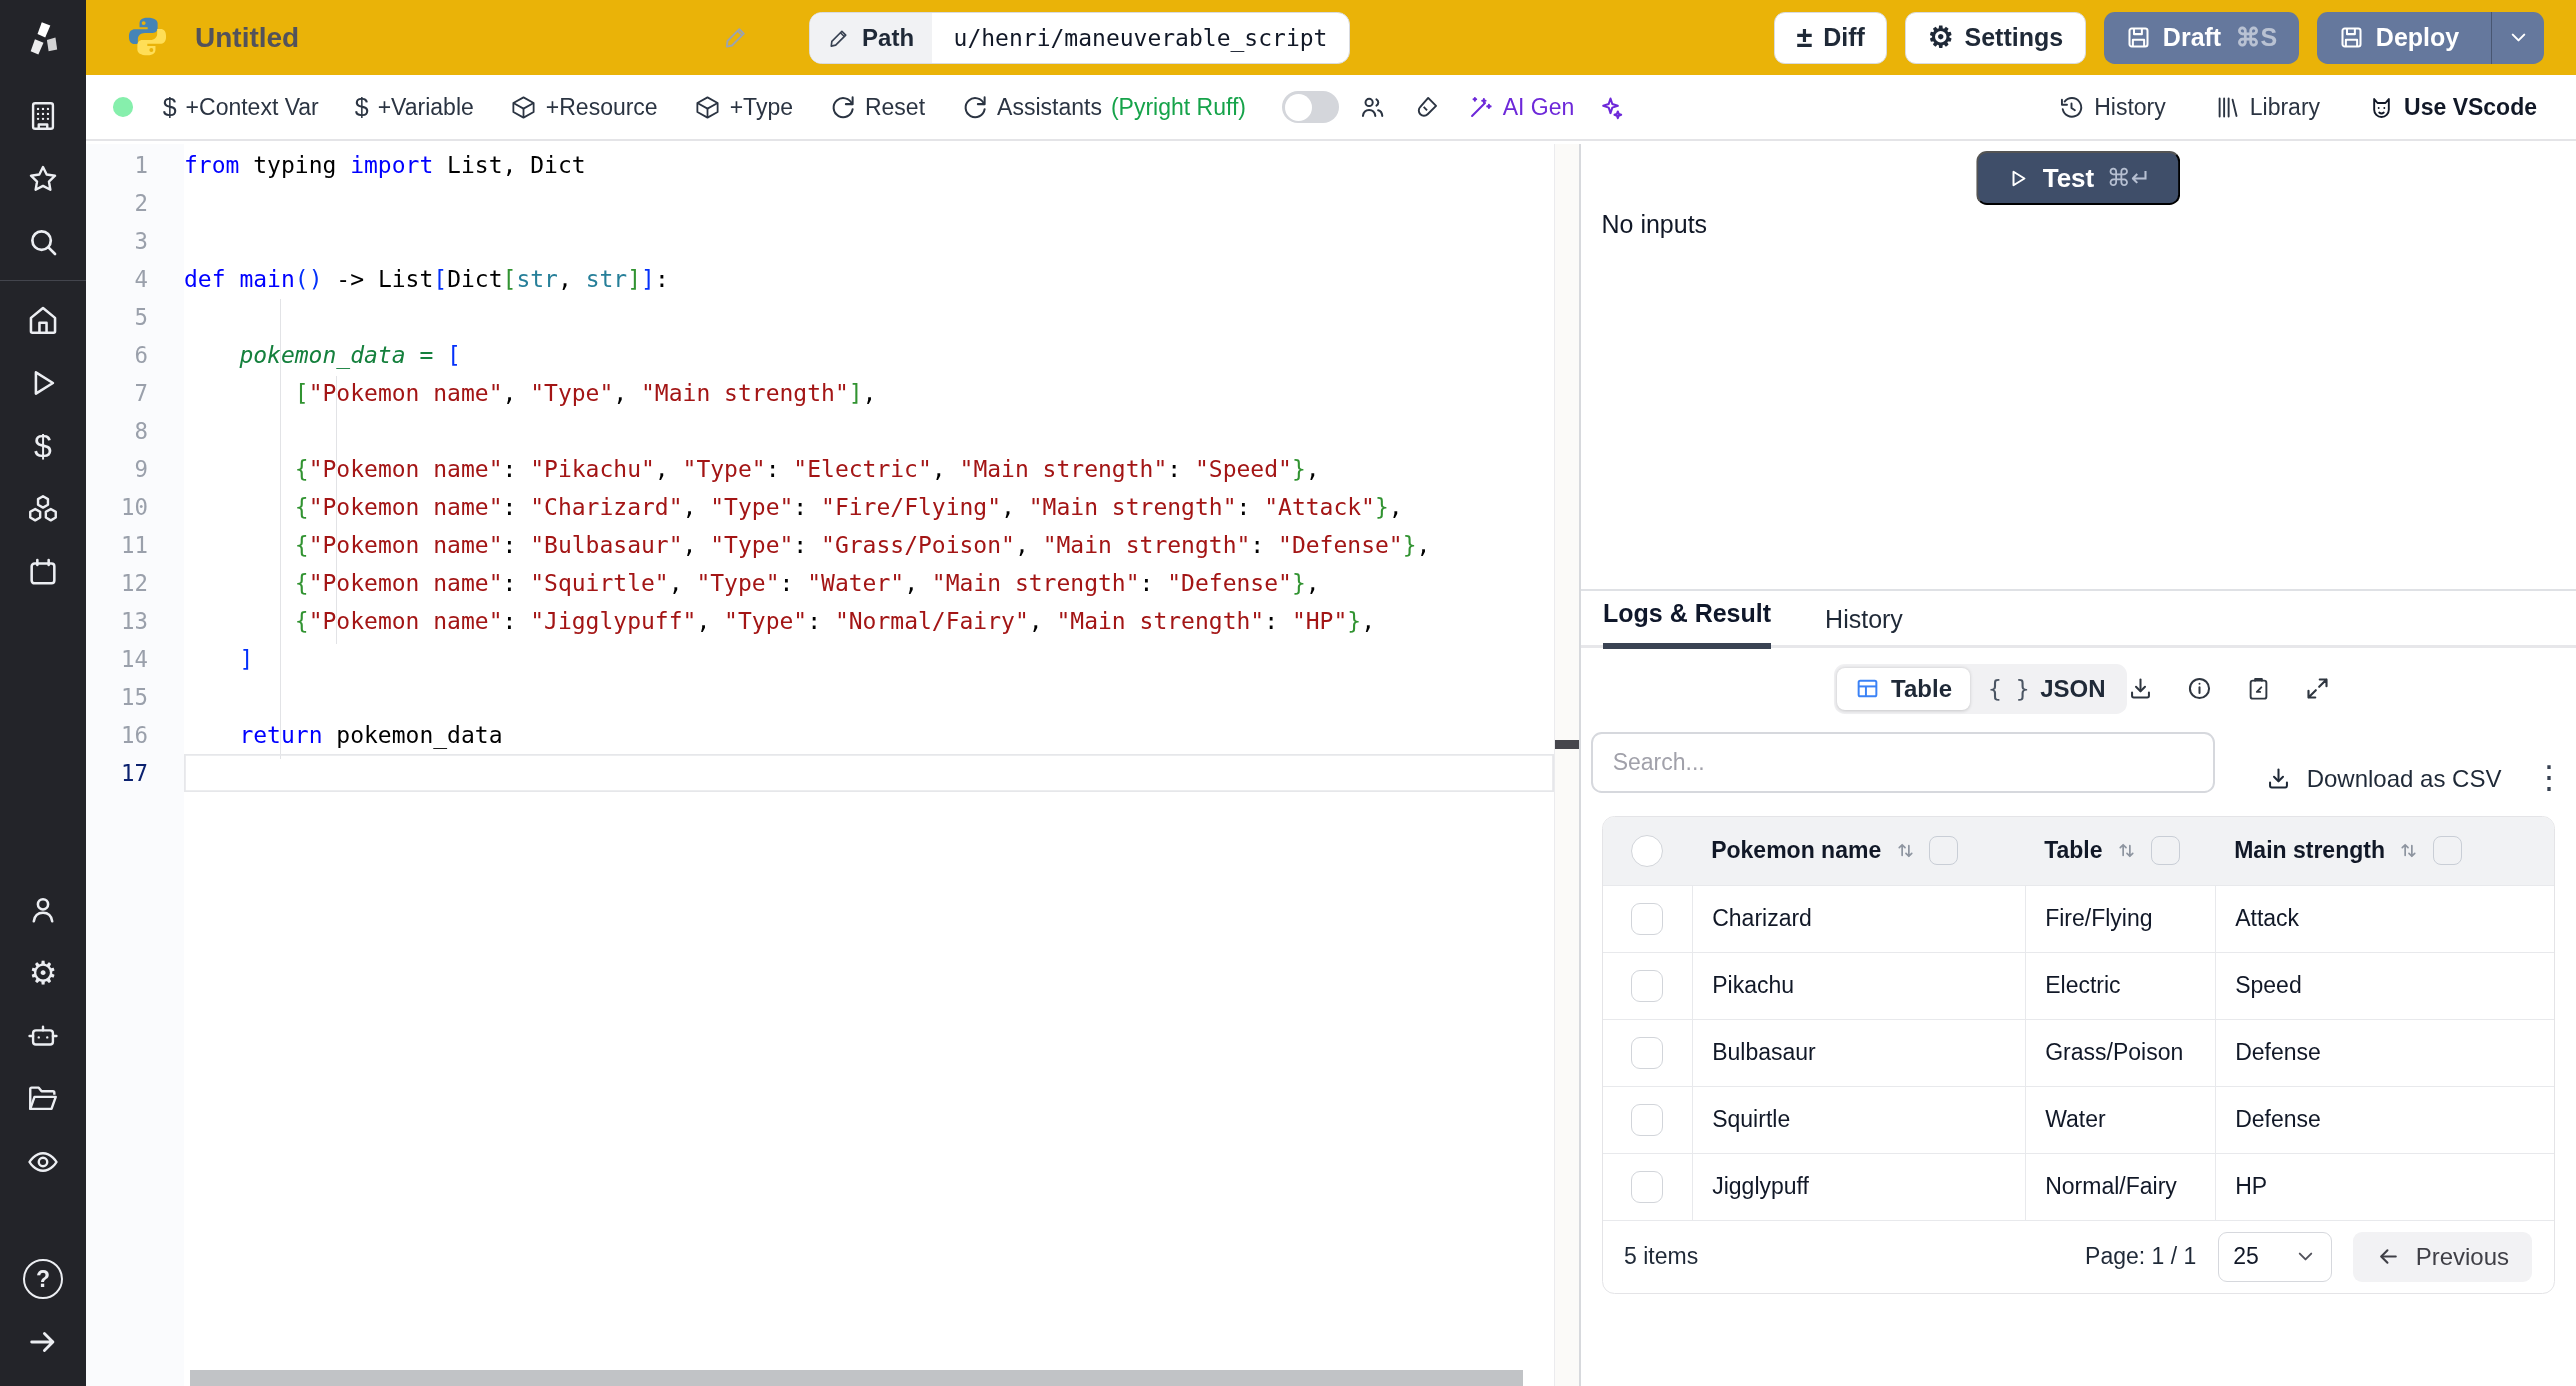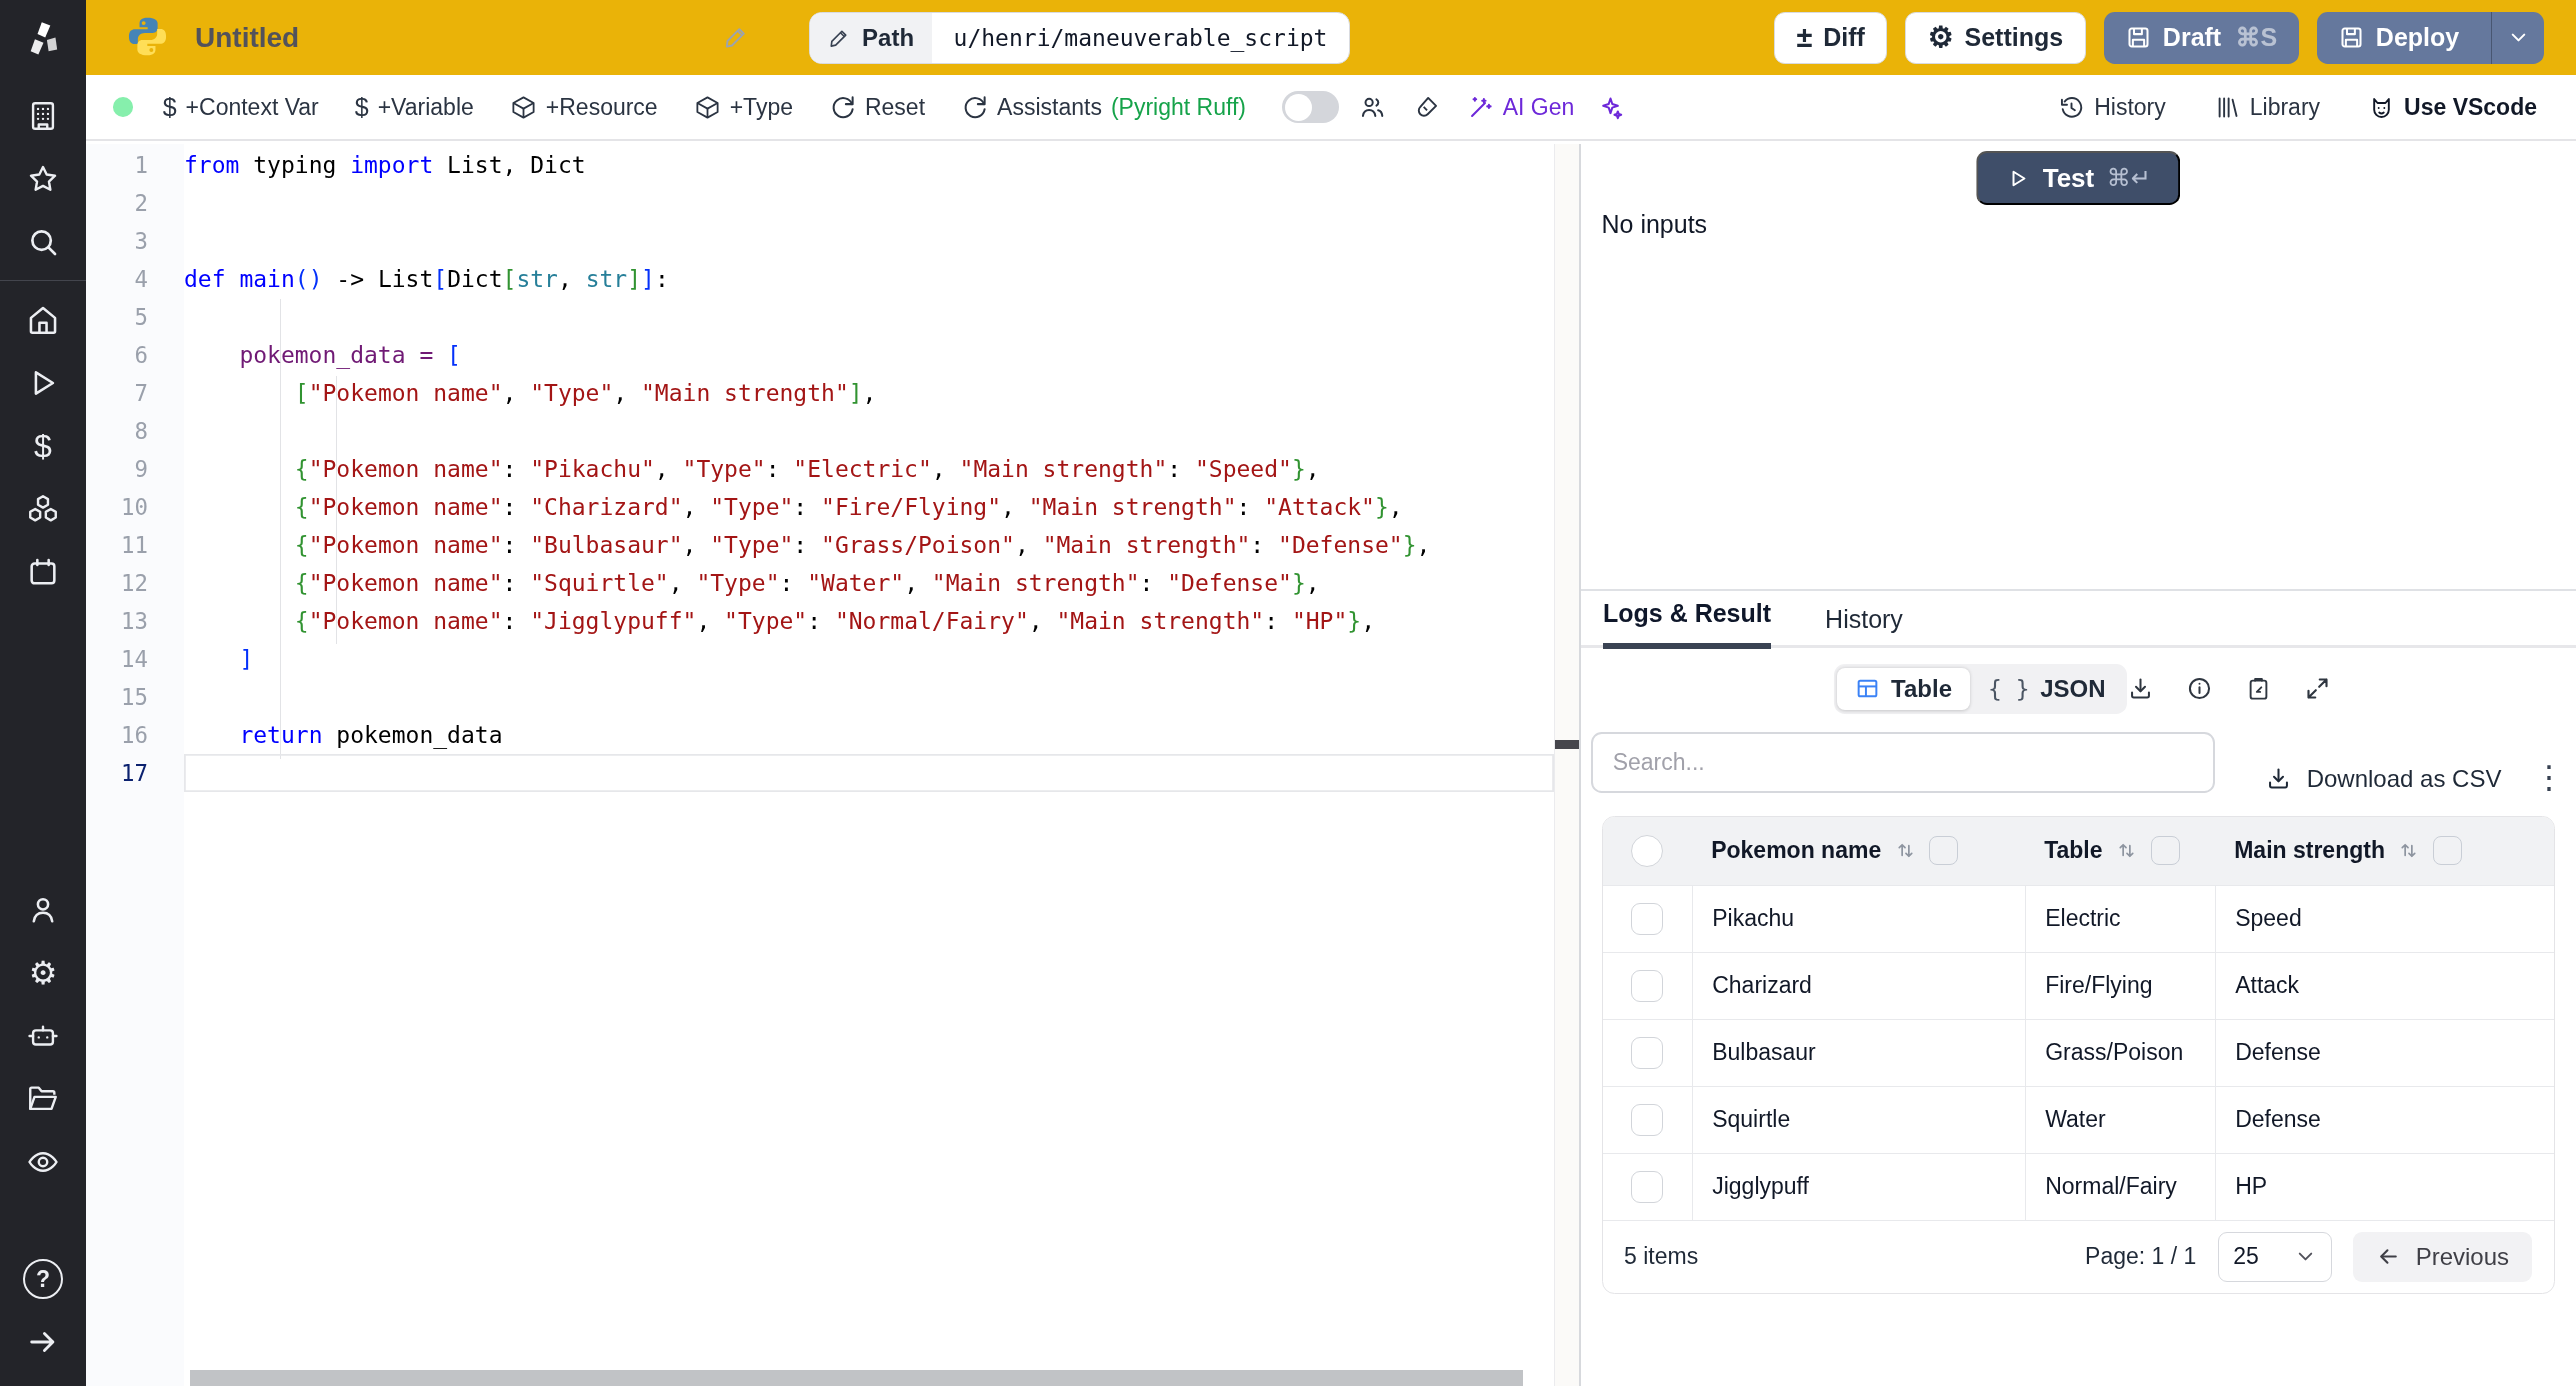--- a/index.html
+++ b/index.html
@@ -389,21 +389,21 @@
   <div class="editor">
     <div class="gutter-strip"></div>
     <div class="iguide" style="left:194px;top:155px;height:460px"></div>
     <div class="iguide" style="left:250px;top:232px;height:268px"></div>
     <div class="code-lines">
         <div class="code-line"><div class="gutter-num">1</div><div class="code-content"><span style="color: rgb(0, 0, 255);">from</span><span style="color: rgb(0, 0, 0);"> typing </span><span style="color: rgb(0, 0, 255);">import</span><span style="color: rgb(0, 0, 0);"> List, Dict</span></div></div>
         <div class="code-line"><div class="gutter-num">2</div><div class="code-content"></div></div>
         <div class="code-line"><div class="gutter-num">3</div><div class="code-content"></div></div>
         <div class="code-line"><div class="gutter-num">4</div><div class="code-content"><span style="color: rgb(0, 0, 255);">def</span><span style="color: rgb(0, 0, 0);"> </span><span style="color: rgb(0, 0, 255);">main</span><span style="color: rgb(4, 49, 250);">()</span><span style="color: rgb(0, 0, 0);"> -&gt; List</span><span style="color: rgb(4, 49, 250);">[</span><span style="color: rgb(0, 0, 0);">Dict</span><span style="color: rgb(49, 147, 49);">[</span><span style="color: rgb(38, 127, 153);">str</span><span style="color: rgb(0, 0, 0);">, </span><span style="color: rgb(38, 127, 153);">str</span><span style="color: rgb(49, 147, 49);">]</span><span style="color: rgb(4, 49, 250);">]</span><span style="color: rgb(0, 0, 0);">:</span></div></div>
         <div class="code-line"><div class="gutter-num">5</div><div class="code-content"></div></div>
-        <div class="code-line"><div class="gutter-num">6</div><div class="code-content"><span style="color: #701a75;">    pokemon_data = </span><span style="color: rgb(4, 49, 250);">[</span></div></div>
+        <div class="code-line"><div class="gutter-num">6</div><div class="code-content"><span style="color: #15803d; font-style: italic;">    pokemon_data = </span><span style="color: rgb(4, 49, 250);">[</span></div></div>
         <div class="code-line"><div class="gutter-num">7</div><div class="code-content"><span style="color: rgb(0, 0, 0);">        </span><span style="color: rgb(49, 147, 49);">[</span><span style="color: rgb(163, 21, 21);">"Pokemon name"</span><span style="color: rgb(0, 0, 0);">, </span><span style="color: rgb(163, 21, 21);">"Type"</span><span style="color: rgb(0, 0, 0);">, </span><span style="color: rgb(163, 21, 21);">"Main strength"</span><span style="color: rgb(49, 147, 49);">]</span><span style="color: rgb(0, 0, 0);">,</span></div></div>
         <div class="code-line"><div class="gutter-num">8</div><div class="code-content"></div></div>
         <div class="code-line"><div class="gutter-num">9</div><div class="code-content"><span style="color: rgb(0, 0, 0);">        </span><span style="color: rgb(49, 147, 49);">{</span><span style="color: rgb(163, 21, 21);">"Pokemon name"</span><span style="color: rgb(0, 0, 0);">: </span><span style="color: rgb(163, 21, 21);">"Pikachu"</span><span style="color: rgb(0, 0, 0);">, </span><span style="color: rgb(163, 21, 21);">"Type"</span><span style="color: rgb(0, 0, 0);">: </span><span style="color: rgb(163, 21, 21);">"Electric"</span><span style="color: rgb(0, 0, 0);">, </span><span style="color: rgb(163, 21, 21);">"Main strength"</span><span style="color: rgb(0, 0, 0);">: </span><span style="color: rgb(163, 21, 21);">"Speed"</span><span style="color: rgb(49, 147, 49);">}</span><span style="color: rgb(0, 0, 0);">,</span></div></div>
         <div class="code-line"><div class="gutter-num">10</div><div class="code-content"><span style="color: rgb(0, 0, 0);">        </span><span style="color: rgb(49, 147, 49);">{</span><span style="color: rgb(163, 21, 21);">"Pokemon name"</span><span style="color: rgb(0, 0, 0);">: </span><span style="color: rgb(163, 21, 21);">"Charizard"</span><span style="color: rgb(0, 0, 0);">, </span><span style="color: rgb(163, 21, 21);">"Type"</span><span style="color: rgb(0, 0, 0);">: </span><span style="color: rgb(163, 21, 21);">"Fire/Flying"</span><span style="color: rgb(0, 0, 0);">, </span><span style="color: rgb(163, 21, 21);">"Main strength"</span><span style="color: rgb(0, 0, 0);">: </span><span style="color: rgb(163, 21, 21);">"Attack"</span><span style="color: rgb(49, 147, 49);">}</span><span style="color: rgb(0, 0, 0);">,</span></div></div>
         <div class="code-line"><div class="gutter-num">11</div><div class="code-content"><span style="color: rgb(0, 0, 0);">        </span><span style="color: rgb(49, 147, 49);">{</span><span style="color: rgb(163, 21, 21);">"Pokemon name"</span><span style="color: rgb(0, 0, 0);">: </span><span style="color: rgb(163, 21, 21);">"Bulbasaur"</span><span style="color: rgb(0, 0, 0);">, </span><span style="color: rgb(163, 21, 21);">"Type"</span><span style="color: rgb(0, 0, 0);">: </span><span style="color: rgb(163, 21, 21);">"Grass/Poison"</span><span style="color: rgb(0, 0, 0);">, </span><span style="color: rgb(163, 21, 21);">"Main strength"</span><span style="color: rgb(0, 0, 0);">: </span><span style="color: rgb(163, 21, 21);">"Defense"</span><span style="color: rgb(49, 147, 49);">}</span><span style="color: rgb(0, 0, 0);">,</span></div></div>
         <div class="code-line"><div class="gutter-num">12</div><div class="code-content"><span style="color: rgb(0, 0, 0);">        </span><span style="color: rgb(49, 147, 49);">{</span><span style="color: rgb(163, 21, 21);">"Pokemon name"</span><span style="color: rgb(0, 0, 0);">: </span><span style="color: rgb(163, 21, 21);">"Squirtle"</span><span style="color: rgb(0, 0, 0);">, </span><span style="color: rgb(163, 21, 21);">"Type"</span><span style="color: rgb(0, 0, 0);">: </span><span style="color: rgb(163, 21, 21);">"Water"</span><span style="color: rgb(0, 0, 0);">, </span><span style="color: rgb(163, 21, 21);">"Main strength"</span><span style="color: rgb(0, 0, 0);">: </span><span style="color: rgb(163, 21, 21);">"Defense"</span><span style="color: rgb(49, 147, 49);">}</span><span style="color: rgb(0, 0, 0);">,</span></div></div>
         <div class="code-line"><div class="gutter-num">13</div><div class="code-content"><span style="color: rgb(0, 0, 0);">        </span><span style="color: rgb(49, 147, 49);">{</span><span style="color: rgb(163, 21, 21);">"Pokemon name"</span><span style="color: rgb(0, 0, 0);">: </span><span style="color: rgb(163, 21, 21);">"Jigglypuff"</span><span style="color: rgb(0, 0, 0);">, </span><span style="color: rgb(163, 21, 21);">"Type"</span><span style="color: rgb(0, 0, 0);">: </span><span style="color: rgb(163, 21, 21);">"Normal/Fairy"</span><span style="color: rgb(0, 0, 0);">, </span><span style="color: rgb(163, 21, 21);">"Main strength"</span><span style="color: rgb(0, 0, 0);">: </span><span style="color: rgb(163, 21, 21);">"HP"</span><span style="color: rgb(49, 147, 49);">}</span><span style="color: rgb(0, 0, 0);">,</span></div></div>
         <div class="code-line"><div class="gutter-num">14</div><div class="code-content"><span style="color: rgb(0, 0, 0);">    </span><span style="color: rgb(4, 49, 250);">]</span></div></div>
         <div class="code-line"><div class="gutter-num">15</div><div class="code-content"></div></div>
         <div class="code-line"><div class="gutter-num">16</div><div class="code-content"><span style="color: rgb(0, 0, 0);">    </span><span style="color: rgb(0, 0, 255);">return</span><span style="color: rgb(0, 0, 0);"> pokemon_data</span></div></div>
@@ -514,31 +514,31 @@
               <path d="M15.5 7v11M12.5 15l3 3 3-3"></path>
   </svg>
             <div class="coltoggle"></div>
           </div>
         </div>
       <div id="tbody-host">
           <div class="trow">
             <div class="tcell c0">
               <div class="checkbox"></div>
             </div>
-            <div class="tcell c1">Pikachu</div>
-            <div class="tcell c2">Electric</div>
-            <div class="tcell c3">Speed</div>
+            <div class="tcell c1">Charizard</div>
+            <div class="tcell c2">Fire/Flying</div>
+            <div class="tcell c3">Attack</div>
           </div>
           <div class="trow">
             <div class="tcell c0">
               <div class="checkbox"></div>
             </div>
-            <div class="tcell c1">Charizard</div>
-            <div class="tcell c2">Fire/Flying</div>
-            <div class="tcell c3">Attack</div>
+            <div class="tcell c1">Pikachu</div>
+            <div class="tcell c2">Electric</div>
+            <div class="tcell c3">Speed</div>
           </div>
           <div class="trow">
             <div class="tcell c0">
               <div class="checkbox"></div>
             </div>
             <div class="tcell c1">Bulbasaur</div>
             <div class="tcell c2">Grass/Poison</div>
             <div class="tcell c3">Defense</div>
           </div>
           <div class="trow">

